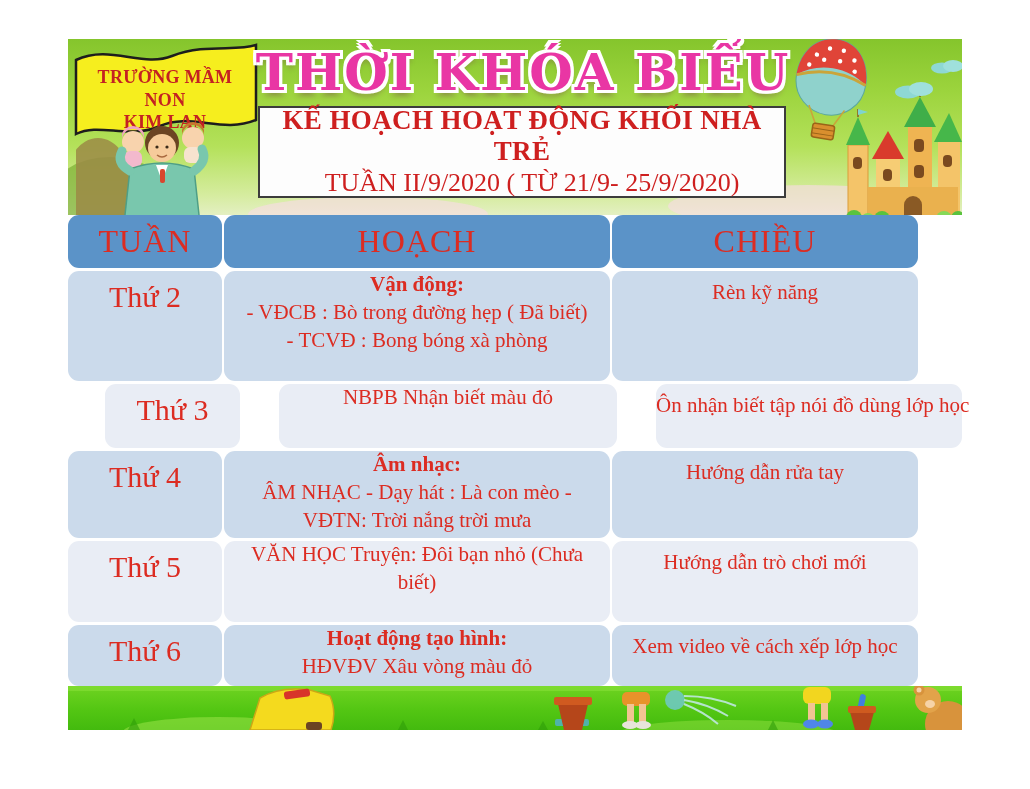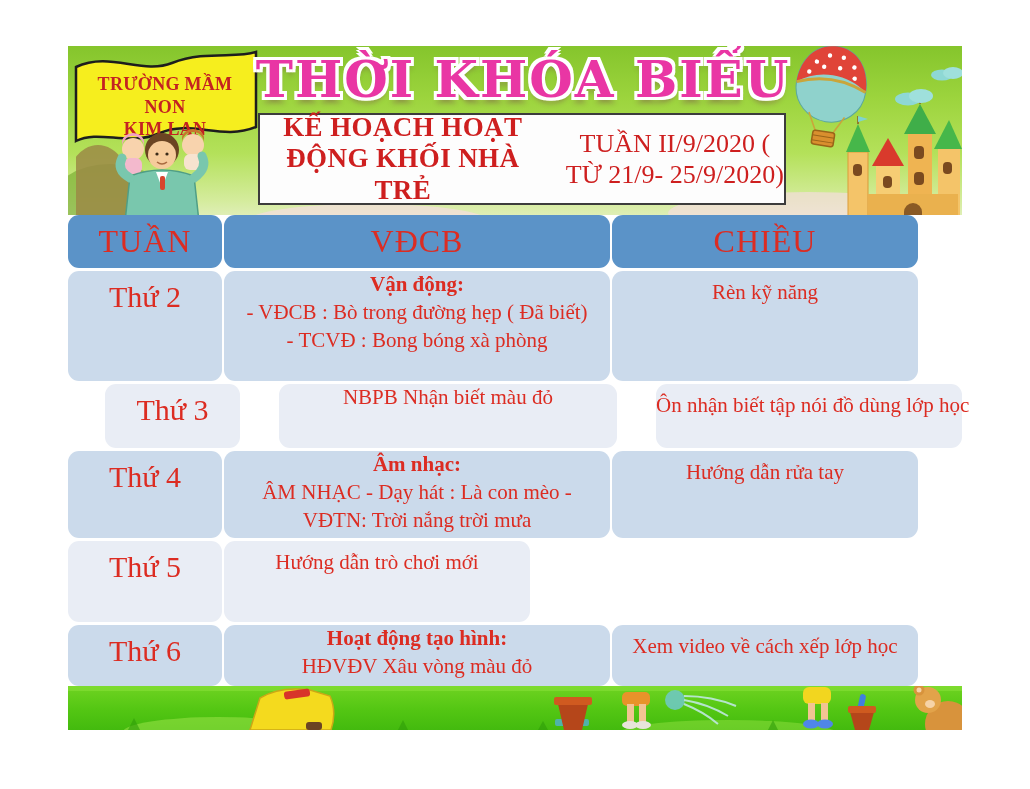--- a/index.html
+++ b/index.html
@@ -1,39 +1,39 @@
 <!DOCTYPE html>
 <html><head>
 <meta charset="utf-8">
 <style>
   html,body{margin:0;padding:0;}
   .canvas{position:relative;width:1030px;height:789px;background:#ffffff;overflow:hidden;
           font-family:"Liberation Serif",serif;}
   .poster{position:absolute;left:68px;top:30px;width:894px;height:700px;}
 
   
-  .top-section{position:absolute;left:0;top:16px;width:894px;height:185px;overflow:hidden;
+  .top-section{position:absolute;left:0;top:9px;width:894px;height:185px;overflow:hidden;
     background:linear-gradient(180deg,#85c52c 0%,#9cd43d 28%,#b4e15a 58%,#d5ec9e 84%,#eaf1d2 100%);}
   .pink-cloud{position:absolute;border-radius:50%;background:rgba(248,219,228,.65);}
   .tree-blob{position:absolute;left:-18px;top:118px;width:120px;height:80px;border-radius:50%;
     background:#76aa2e;opacity:.65;}
 
   .banner-wrap{position:absolute;left:2px;top:1px;width:192px;height:110px;}
   .banner-wrap svg{position:absolute;left:0;top:0;}
   .banner-text{position:absolute;left:6px;top:26px;width:178px;text-align:center;
     color:#c42222;font-weight:bold;font-size:18px;line-height:1.25;letter-spacing:.3px;}
 
   .main-title{position:absolute;left:150px;top:4px;width:610px;text-align:center;
     font-family:"DejaVu Serif",serif;font-weight:bold;font-size:50px;letter-spacing:2px;
     color:#e837a2;color:#e936a4;
     text-shadow:-3px -3px 0 #fff,3px -3px 0 #fff,-3px 3px 0 #fff,3px 3px 0 #fff,
                  0 -3px 0 #fff,0 3px 0 #fff,-3px 0 0 #fff,3px 0 0 #fff,0 6px 5px rgba(110,30,80,.35);}
 
   .plan-box{position:absolute;left:190px;top:67px;width:528px;height:92px;box-sizing:border-box;
-    background:#fdfdfd;border:2px solid #3c3c3c;display:flex;flex-direction:row;
+    background:#fdfdfd;border:2px solid #3c3c3c;display:flex;flex-direction:column;
     justify-content:center;align-items:center;text-align:center;color:#ce1f1f;}
   .plan-title{font-weight:bold;font-size:27px;line-height:1.15;letter-spacing:.4px;}
   .plan-week{font-size:26px;line-height:1.2;margin-left:20px;}
 
   .family{position:absolute;left:8px;top:72px;width:165px;height:113px;}
   .balloon{position:absolute;left:716px;top:-4px;width:92px;height:108px;}
   .castle{position:absolute;left:778px;top:48px;width:116px;height:137px;}
   .cloud{position:absolute;}
 
   
@@ -169,21 +169,21 @@
       <svg class="cloud" style="left:862px;top:20px;" width="34" height="15" viewBox="0 0 34 15">
         <ellipse cx="12" cy="9" rx="11" ry="5.5" fill="#8ed8d4"></ellipse>
         <ellipse cx="23" cy="7" rx="10" ry="6" fill="#9fe0dc"></ellipse>
       </svg>
     </div>
 
     <div class="schedule">
 
       <div class="trow header">
         <div class="cell c-day rh-head">TUẦN</div>
-        <div class="cell c-morning rh-head">VĐCB</div>
+        <div class="cell c-morning rh-head">HOẠCH</div>
         <div class="cell c-afternoon rh-head">CHIỀU</div>
       </div>
 
       <div class="trow band-a rh0">
         <div class="cell c-day">Thứ 2</div>
         <div class="cell c-morning">
           <div class="m-title">Vận động:</div>
           <div class="m-line">- VĐCB : Bò trong đường hẹp ( Đã biết)</div>
           <div class="m-line">- TCVĐ : Bong bóng xà phòng</div>
         </div>
@@ -210,20 +210,25 @@
           <div class="m-line">ÂM NHẠC - Dạy hát : Là con mèo -</div>
           <div class="m-line">VĐTN: Trời nắng trời mưa</div>
         </div>
         <div class="cell c-afternoon">
           <div class="a-line">Hướng dẫn rửa  tay</div>
         </div>
       </div>
 
       <div class="trow band-b rh3">
         <div class="cell c-day">Thứ 5</div>
+        <div class="cell c-morning">
+
+          <div class="m-line">VĂN HỌC Truyện: Đôi bạn nhỏ (Chưa</div>
+          <div class="m-line">biết)</div>
+        </div>
         <div class="cell c-afternoon">
           <div class="a-line">Hướng dẫn trò chơi mới</div>
         </div>
       </div>
 
       <div class="trow band-a rh4">
         <div class="cell c-day">Thứ 6</div>
         <div class="cell c-morning">
           <div class="m-title">Hoạt động tạo hình:</div>
           <div class="m-line">HĐVĐV Xâu vòng màu đỏ</div>

